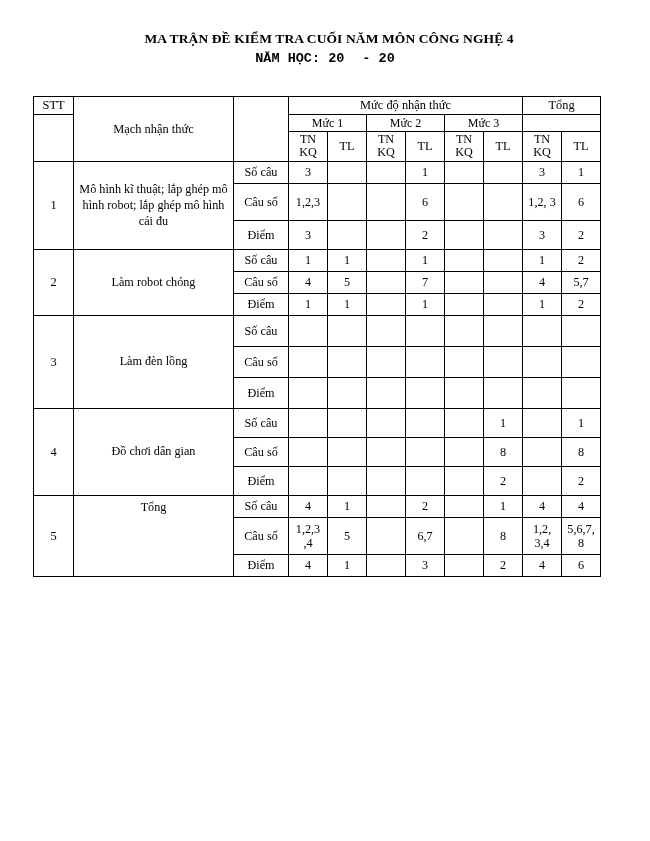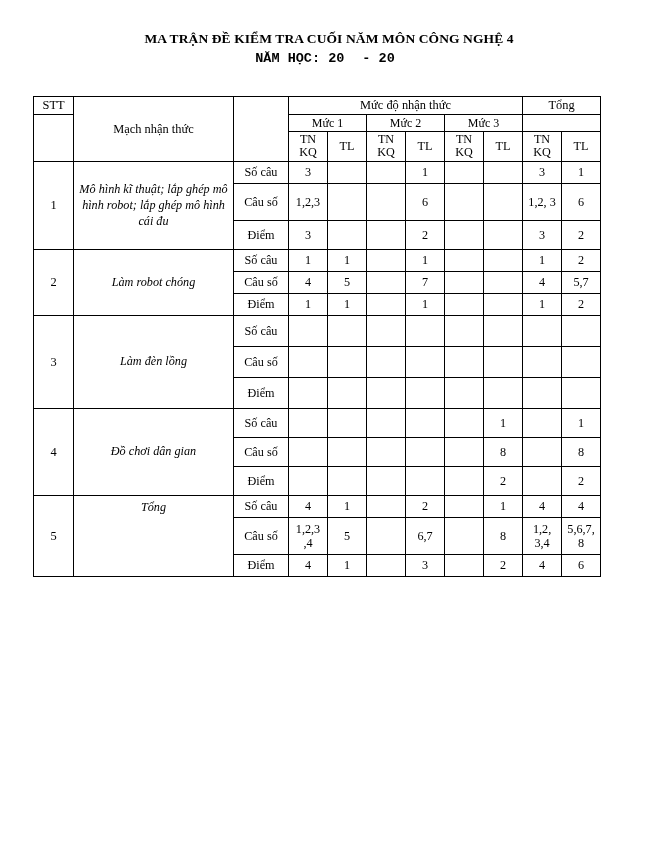--- a/index.html
+++ b/index.html
@@ -97,21 +97,20 @@
     font-weight: bold;
     text-align: center;
     vertical-align: middle;
     font-size: 12.4px;
   }
   td.topic {
     text-align: left;
     vertical-align: middle;
     padding: 2px 4px 2px 6px;
     line-height: 1.30;
-    font-style: italic;
   }
   td.topic.centered {
     text-align: center;
     vertical-align: top;
     padding-top: 4px;
   }
   td.metric {
     text-align: center;
     padding: 2px 2px;
   }

